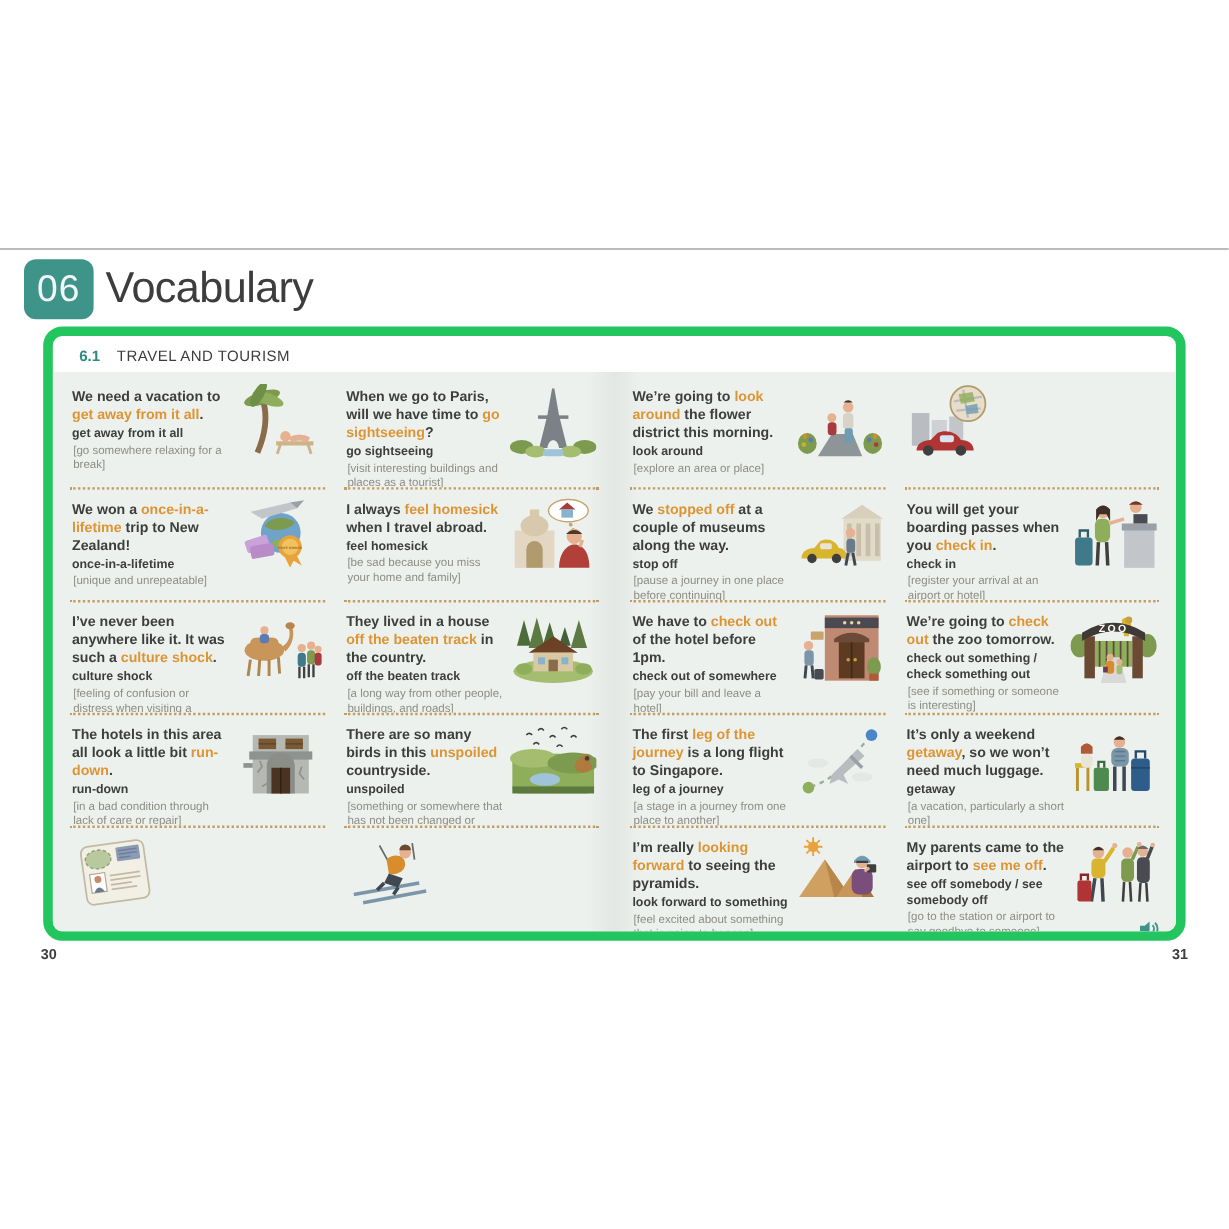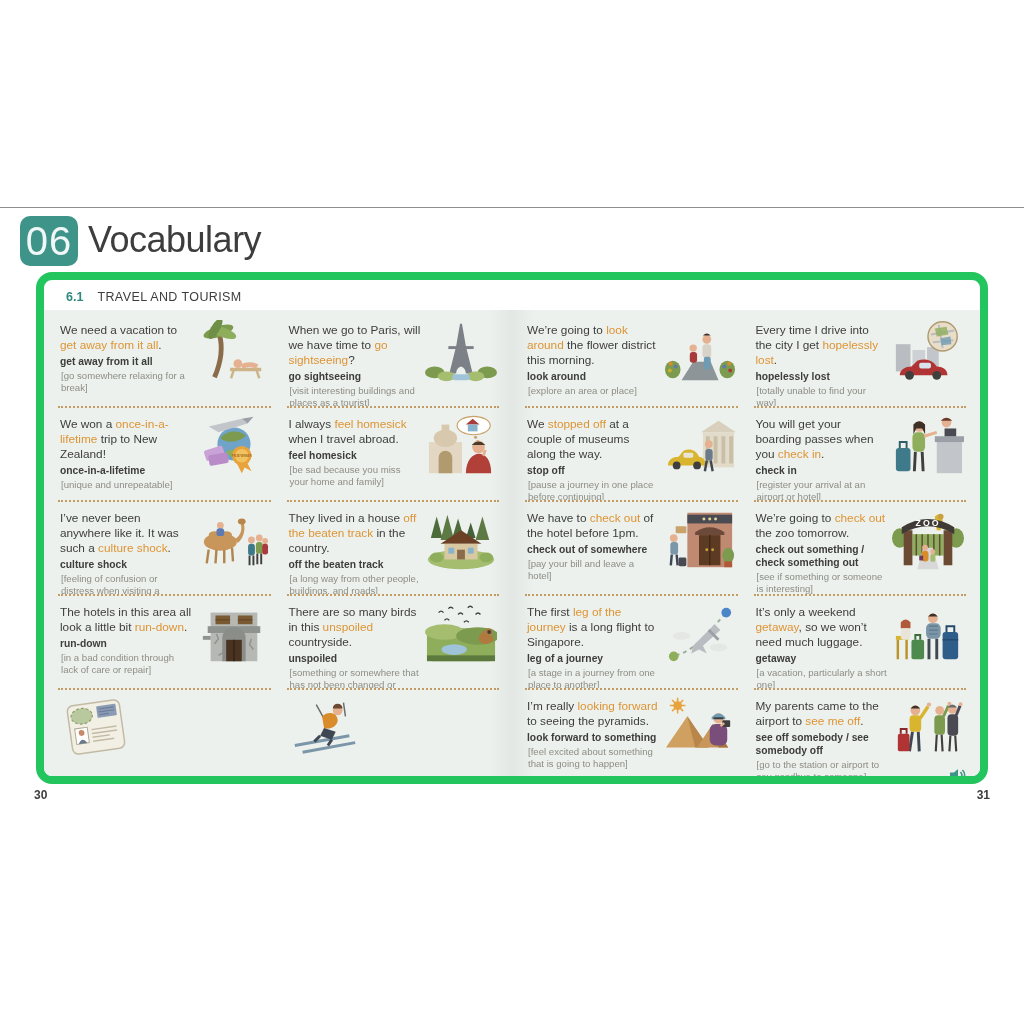--- a/index.html
+++ b/index.html
@@ -1,31 +1,31 @@
 <!DOCTYPE html>
 <html><head>
 <meta charset="utf-8">
 <style>
   :root{ --teal:#3f948a; --orange:#dd9434; --dark:#3d3d3d; --gray:#8d8d85; --dot:#c59c62; }
   html,body{margin:0;padding:0;}
   body{ width:1024px; height:1024px; background:#fff; font-family:"Liberation Sans", sans-serif; position:relative; overflow:hidden;}
   .top-edge{ position:absolute; top:207px; left:0; width:1024px; height:1px; background:#8f8f8f;}
   .chapter-badge{ position:absolute; left:20px; top:216px; width:58px; height:50px; background:var(--teal); border-radius:10px; display:flex; align-items:center; justify-content:center;}
-  .chapter-badge span{ font-size:40px; color:rgba(255,255,255,0.92); font-weight:300; letter-spacing:1px;}
+  .chapter-badge span{ font-size:31px; color:rgba(255,255,255,0.92); font-weight:300; letter-spacing:1px;}
   .chapter-title{ position:absolute; left:88px; top:219px; font-size:36px; font-weight:400; color:var(--dark); letter-spacing:-0.5px;}
   .panel{ position:absolute; left:36px; top:272px; width:952px; height:512px; background:#fff; border:8px solid #22c55e; border-radius:16px; box-sizing:border-box; overflow:hidden;}
   .panel-header{ height:26px; display:flex; align-items:center; gap:14px; padding:4px 22px 0;}
   .sec-num{ color:#2f8a7e; font-weight:bold; font-size:12.5px;}
   .sec-title{ color:var(--dark); font-size:12.5px; letter-spacing:0.4px;}
   .panel-body{ position:relative; height:482px; background:#edf1ed; padding:4px 14px 8px; box-sizing:border-box; display:flex; gap:26px;}
   .gutter-shade{ position:absolute; left:50%; top:0; bottom:0; width:44px; transform:translateX(-50%); background:linear-gradient(90deg, rgba(0,0,0,0) 0%, rgba(90,100,95,0.07) 50%, rgba(0,0,0,0) 100%); pointer-events:none;}
   .half{ flex:1; display:grid; grid-template-columns:1fr 1fr; grid-template-rows:repeat(5,1fr); column-gap:16px; min-width:0;}
   .cell{ display:flex; gap:4px; border-bottom:2px dotted var(--dot); padding:6px 2px 4px; box-sizing:border-box; overflow:hidden; min-width:0;}
   .txt{ flex:1; min-width:0; padding-top:3px;}
-  .sentence{ margin:0 0 3px; font-size:11.8px; font-weight:normal; color:var(--dark); line-height:1.28;}
+  .sentence{ margin:0 0 3px; font-size:11.8px; font-weight:bold; color:var(--dark); line-height:1.28;}
   .sentence .hl{ color:var(--orange);}
   .term{ margin:0; font-size:10.3px; font-weight:bold; color:var(--dark); line-height:1.25;}
   .def{ margin:1px 1px 0; font-size:9.6px; color:var(--gray); line-height:1.28;}
   .illo{ width:72px; flex-shrink:0; display:flex; justify-content:center;}
   .illo svg{ width:72px; height:62px; display:block;}
   svg text{ font-family:"Liberation Sans", sans-serif;}
   .audio{ position:absolute; right:12px; bottom:5px;}
   .pgnum{ position:absolute; top:788px; font-weight:bold; font-size:12px; color:var(--dark);}
   .pg-left{ left:34px;} .pg-right{ right:34px;}
 </style>
@@ -289,25 +289,20 @@
               <circle cx="6" cy="51" r="2" fill="#c8b02f"></circle>
               <ellipse cx="65" cy="50" rx="8" ry="9" fill="#7d9b4e"></ellipse>
               <circle cx="67" cy="44" r="2" fill="#d98c2b"></circle>
               <circle cx="62" cy="47" r="2" fill="#5d7ab3"></circle>
               <circle cx="68" cy="51" r="2" fill="#a83b3b"></circle>
             </svg>
         </div>
       </div>
 
       <div class="cell">
-        <div class="txt">
-          <p class="sentence"><span>Every time I drive into the city I get </span><span class="hl">hopelessly lost</span><span>.</span></p>
-          <p class="term">hopelessly lost</p>
-          <p class="def">[totally unable to find your way]</p>
-        </div>
         <div class="illo">
           <svg viewBox="0 0 74 62">
               <rect x="4" y="24" width="15" height="28" fill="#b9bdc2"></rect>
               <rect x="21" y="30" width="13" height="22" fill="#cdd1d5"></rect>
               <rect x="36" y="27" width="12" height="25" fill="#c2c6cb"></rect>
               <circle cx="52" cy="16" r="15" fill="#e8ddc8" stroke="#b09a6e" stroke-width="1.5"></circle>
               <path d="M40 14 L64 10 M42 22 L63 20 M48 4 L52 28" stroke="#b9bdc2" stroke-width="2"></path>
               <path d="M44 8 L56 6 L58 14 L46 16 Z" fill="#8fae5b" opacity="0.8"></path>
               <path d="M50 18 L60 16 L61 24 L51 25 Z" fill="#6f9bb3" opacity="0.8"></path>
               <path d="M8 56 C8 50 14 47 20 47 L26 41 C33 38 42 40 46 47 C53 47 57 51 57 56 Z" fill="#b03434"></path>

